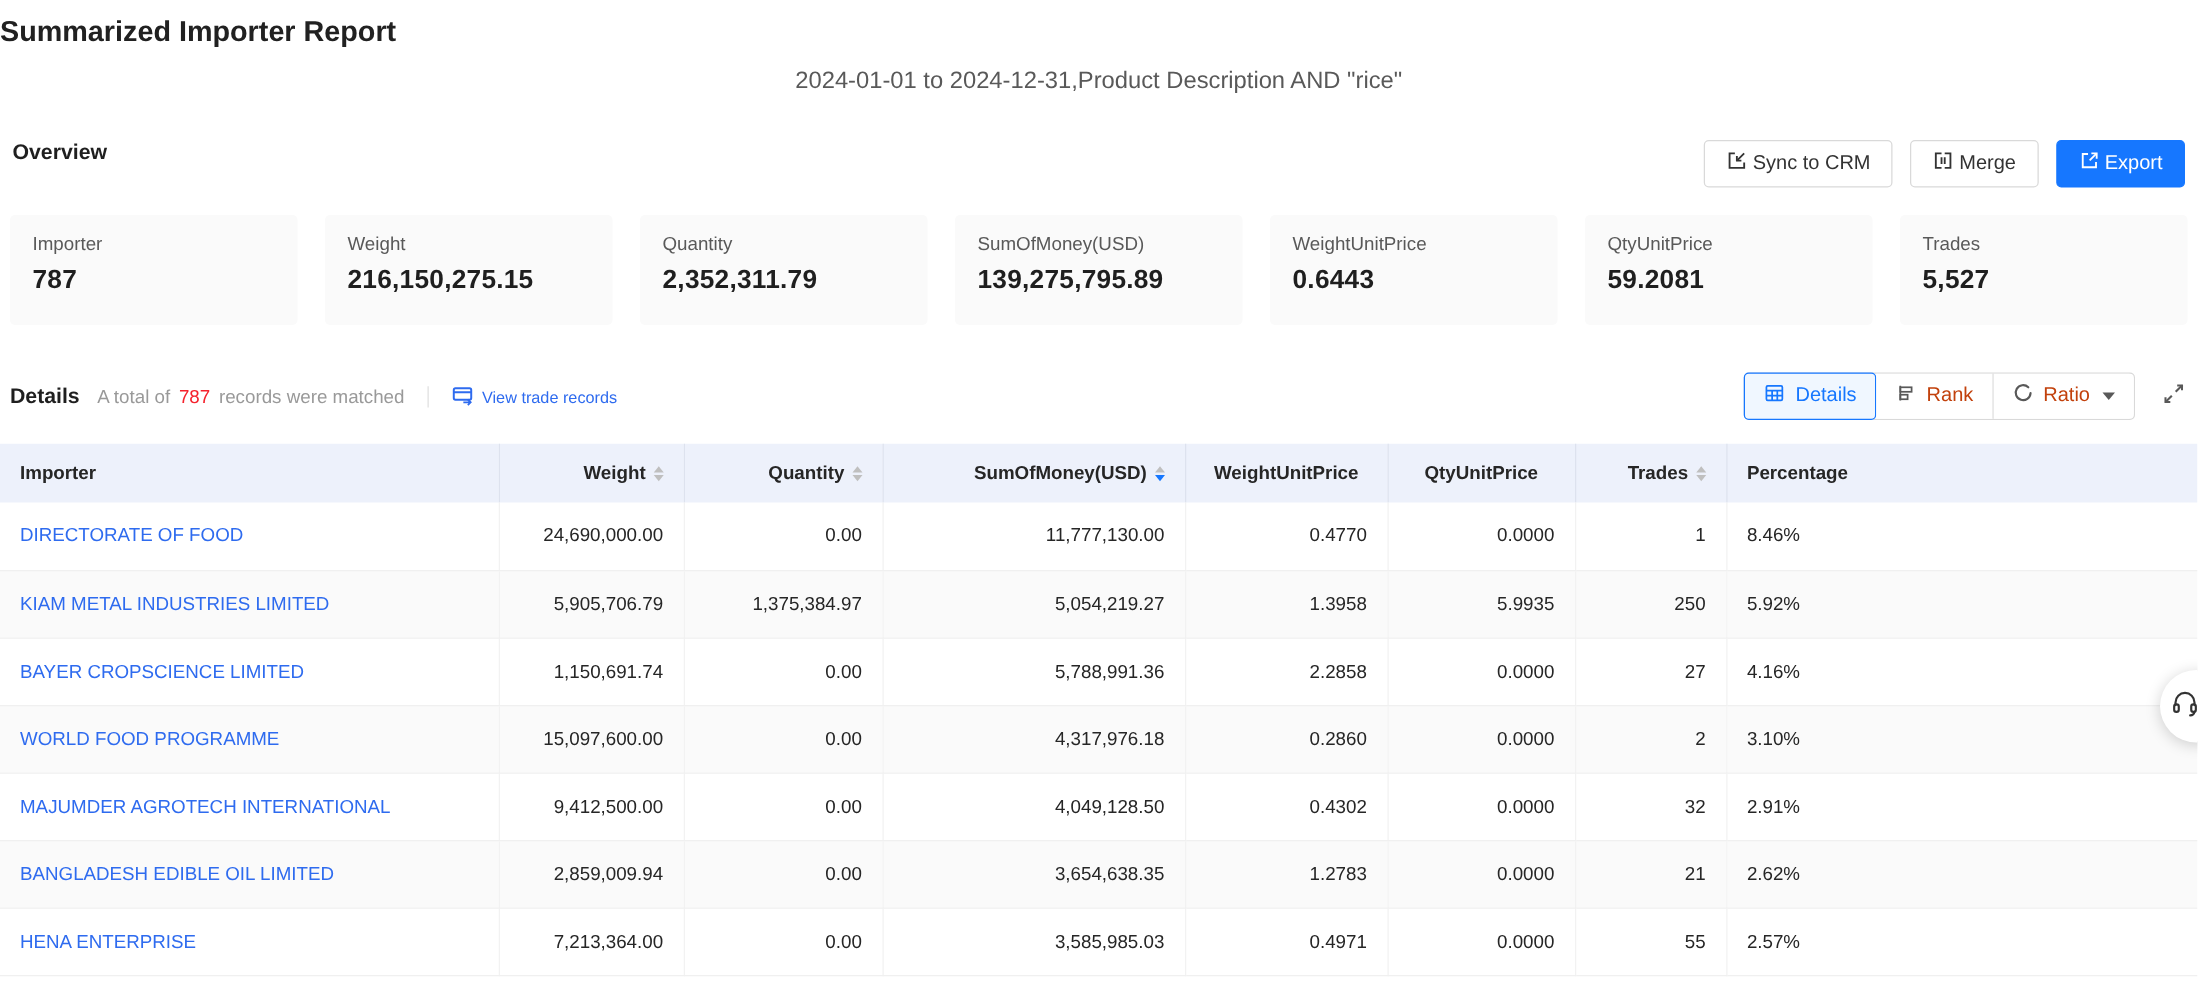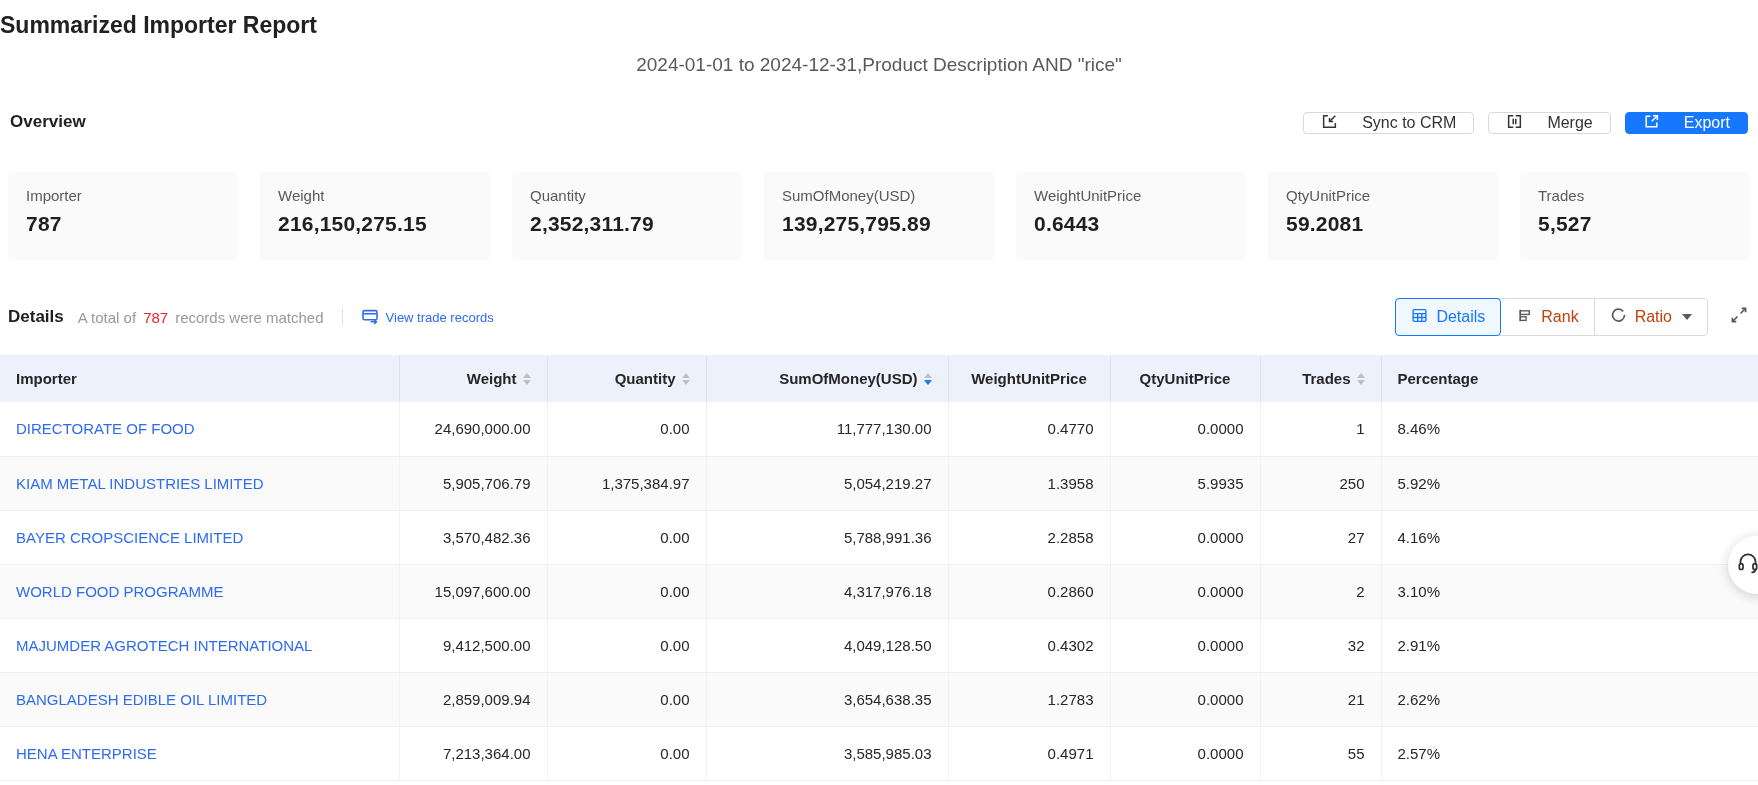--- a/index.html
+++ b/index.html
@@ -8,21 +8,21 @@
   .page { position:relative; width:1758px; height:785px; background:#fff; }
 
   
   .report-title { margin-top:12px; text-align:left; font-size:23px; font-weight:600; color:#212121; }
   .report-subtitle { margin-top:15px; text-align:center; font-size:19px; font-weight:400; color:#595959; }
 
   
   .overview-bar { margin-top:36px; padding:0 10px; display:flex; align-items:flex-start; justify-content:space-between; height:40px; }
   .section-heading { font-size:17px; font-weight:700; color:#1f1f1f; }
   .action-buttons { display:flex; align-items:center; gap:14px; }
-  .btn { display:inline-flex; align-items:center; gap:24px; height:22px; padding:0 17px;
+  .btn { display:inline-flex; align-items:center; gap:4px; height:38px; padding:0 17px;
     border:1px solid #d9d9d9; border-radius:4px; background:#fff; font-size:16px; color:#333;
     cursor:pointer; font-family:inherit; }
   .btn svg { flex:0 0 auto; }
   .btn-primary { background:#1677ff; border-color:#1677ff; color:#fff; }
 
   
   .stat-cards { margin-top:20px; padding:0 8px; display:flex; gap:22px; }
   .stat-card { flex:1 1 0; height:88px; background:#fafafa; border-radius:4px; padding:15px 18px; }
   .stat-label { font-size:15px; color:#595959; }
   .stat-value { margin-top:8px; font-size:21px; font-weight:700; color:#1f1f1f; letter-spacing:.2px; }
@@ -289,21 +289,21 @@
         <td class="td-right">5,905,706.79</td>
         <td class="td-right">1,375,384.97</td>
         <td class="td-right">5,054,219.27</td>
         <td class="td-right">1.3958</td>
         <td class="td-right">5.9935</td>
         <td class="td-right">250</td>
         <td class="td-left">5.92%</td>
       </tr>
       <tr class="odd">
         <td class="td-left"><a class="importer-link">BAYER CROPSCIENCE LIMITED</a></td>
-        <td class="td-right">3,570,482.36</td>
+        <td class="td-right">1,150,691.74</td>
         <td class="td-right">0.00</td>
         <td class="td-right">5,788,991.36</td>
         <td class="td-right">2.2858</td>
         <td class="td-right">0.0000</td>
         <td class="td-right">27</td>
         <td class="td-left">4.16%</td>
       </tr>
       <tr class="even">
         <td class="td-left"><a class="importer-link">WORLD FOOD PROGRAMME</a></td>
         <td class="td-right">15,097,600.00</td>

